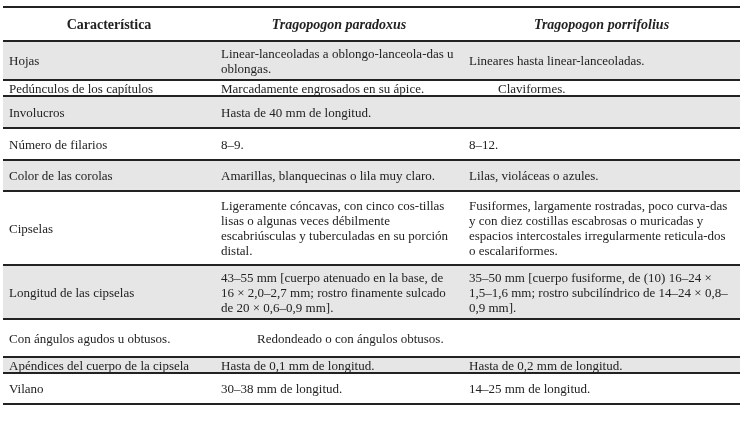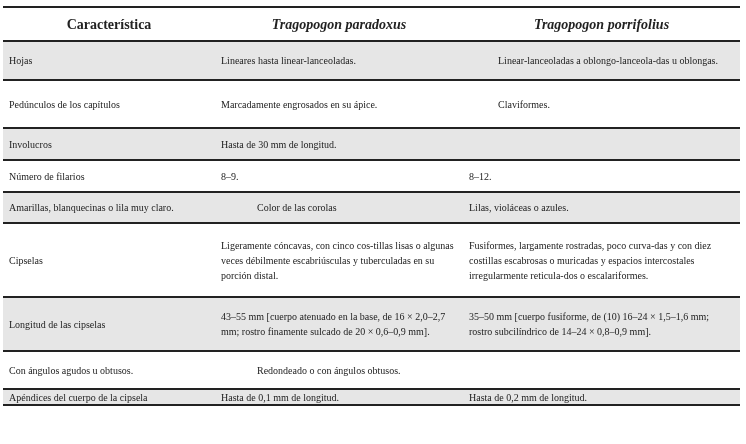--- a/index.html
+++ b/index.html
@@ -1,64 +1,64 @@
 <!DOCTYPE html>
 <html><head>
 <meta charset="utf-8">
 <style>
   html, body { margin: 0; padding: 0; background: #ffffff; }
   body { width: 746px; height: 444px; position: relative; overflow: hidden;
          font-family: "Liberation Serif", "DejaVu Serif", serif; color: #222; }
   .table { position: absolute; left: 3px; top: 6px; width: 737px; border-top: 2px solid #222; }
   .row { display: flex; border-bottom: 2px solid #222; box-sizing: border-box; }
   .row.shaded { background: #e6e6e6; }
-  .cell { box-sizing: border-box; font-size: 10px; line-height: 15px; display: flex; align-items: center; }
+  .cell { box-sizing: border-box; font-size: 13px; line-height: 15px; display: flex; align-items: center; }
   .c0 { width: 212px; padding-left: 6px; text-align: center; }
   .c1 { width: 248px; padding-left: 6px; padding-right: 6px; }
   .c2 { width: 277px; padding-left: 6px; padding-right: 6px; }
   .head .cell { font-size: 14px; font-weight: bold; justify-content: center; }
   .head .c1, .head .c2 { font-style: italic; }
   .head .c0 { padding-left: 0; }
 </style>
 </head>
 <body>
 
 <div class="table">
   <div class="row head" style="height:34px">
     <div class="cell c0">Característica</div>
     <div class="cell c1">Tragopogon paradoxus</div>
     <div class="cell c2">Tragopogon porrifolius</div>
   </div>
 
   <div class="row shaded" style="height:39px">
     <div class="cell c0">Hojas</div>
+    <div class="cell c1">Linear-lanceoladas a oblongo-lanceola-das u oblongas.</div>
     <div class="cell c2">Lineares hasta linear-lanceoladas.</div>
-    <div class="cell c1">Linear-lanceoladas a oblongo-lanceola-das u oblongas.</div>
   </div>
 
-  <div class="row" style="height:48px">
+  <div class="row" style="height:16px">
     <div class="cell c0">Pedúnculos de los capítulos</div>
     <div class="cell c2">Marcadamente engrosados en su ápice.</div>
     <div class="cell c1">Claviformes.</div>
   </div>
 
   <div class="row shaded" style="height:32px">
     <div class="cell c0">Involucros</div>
-    <div class="cell c2">Hasta de 30 mm de longitud.</div>
+    <div class="cell c2">Hasta de 40 mm de longitud.</div>
   </div>
 
   <div class="row" style="height:32px">
     <div class="cell c0">Número de filarios</div>
     <div class="cell c1">8–9.</div>
     <div class="cell c2">8–12.</div>
   </div>
 
   <div class="row shaded" style="height:31px">
+    <div class="cell c0">Color de las corolas</div>
     <div class="cell c1">Amarillas, blanquecinas o lila muy claro.</div>
-    <div class="cell c0">Color de las corolas</div>
     <div class="cell c2">Lilas, violáceas o azules.</div>
   </div>
 
   <div class="row" style="height:74px">
     <div class="cell c0">Cipselas</div>
     <div class="cell c1">Ligeramente cóncavas, con cinco cos-tillas lisas o algunas veces débilmente escabriúsculas y tuberculadas en su porción distal.</div>
     <div class="cell c2">Fusiformes, largamente rostradas, poco curva-das y con diez costillas escabrosas o muricadas y espacios intercostales irregularmente reticula-dos o escalariformes.</div>
   </div>
 
   <div class="row shaded" style="height:54px">
@@ -71,13 +71,18 @@
     <div class="cell c1">Con ángulos agudos u obtusos.</div>
     <div class="cell c2">Redondeado o con ángulos obtusos.</div>
   </div>
 
   <div class="row shaded" style="height:16px">
     <div class="cell c0">Apéndices del cuerpo de la cipsela</div>
     <div class="cell c1">Hasta de 0,1 mm de longitud.</div>
     <div class="cell c2">Hasta de 0,2 mm de longitud.</div>
   </div>
 
+  <div class="row" style="height:31px">
+    <div class="cell c0">Vilano</div>
+    <div class="cell c1">30–38 mm de longitud.</div>
+    <div class="cell c2">14–25 mm de longitud.</div>
+  </div>
 </div>
 
 </body></html>

